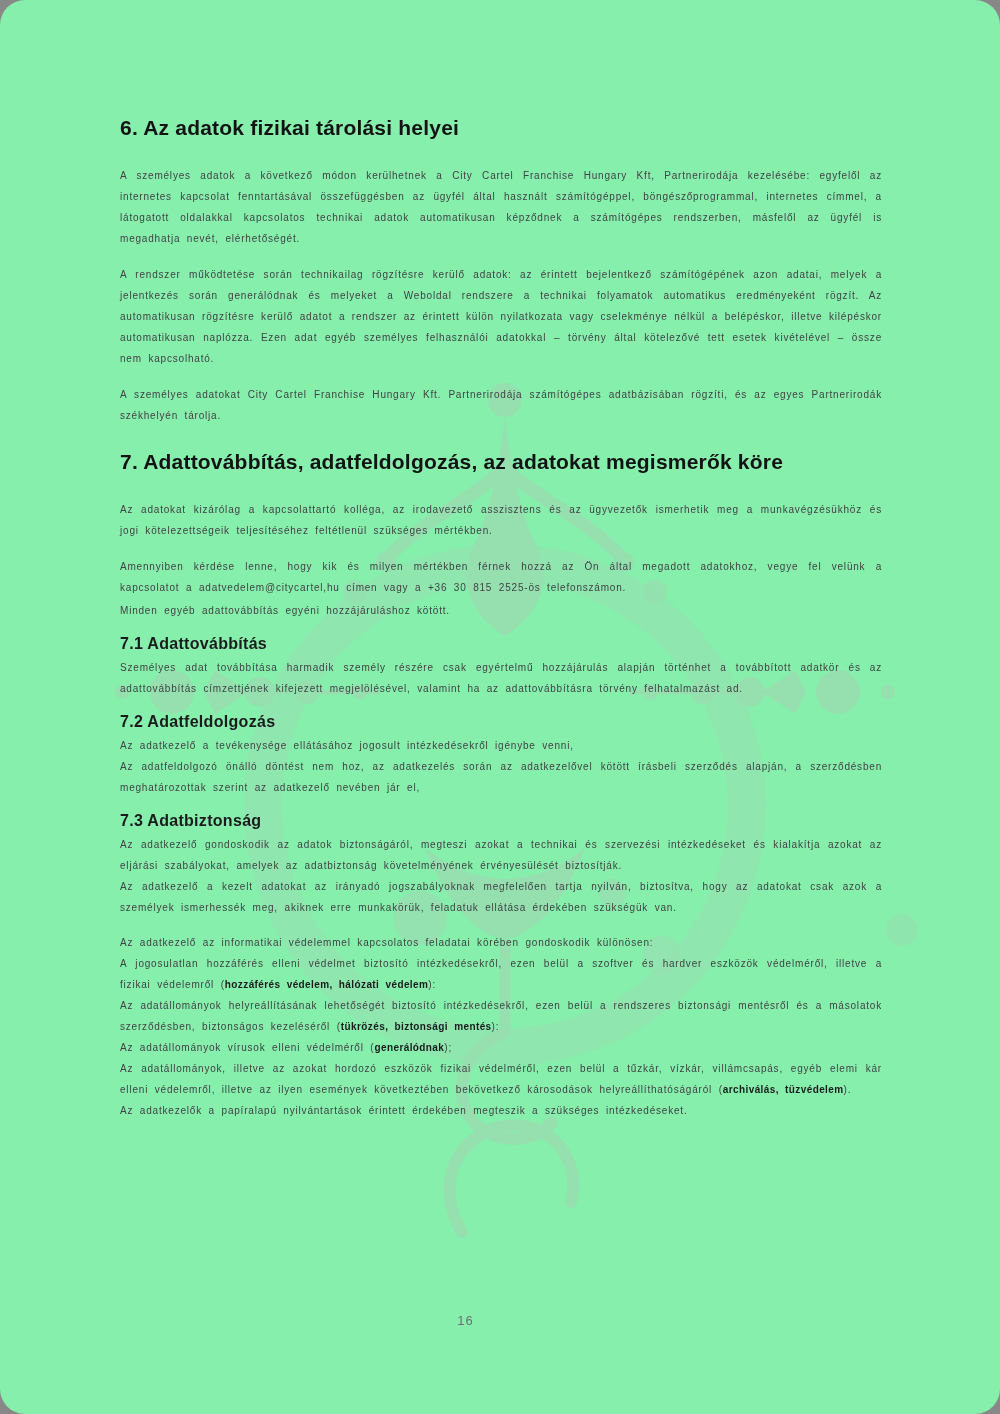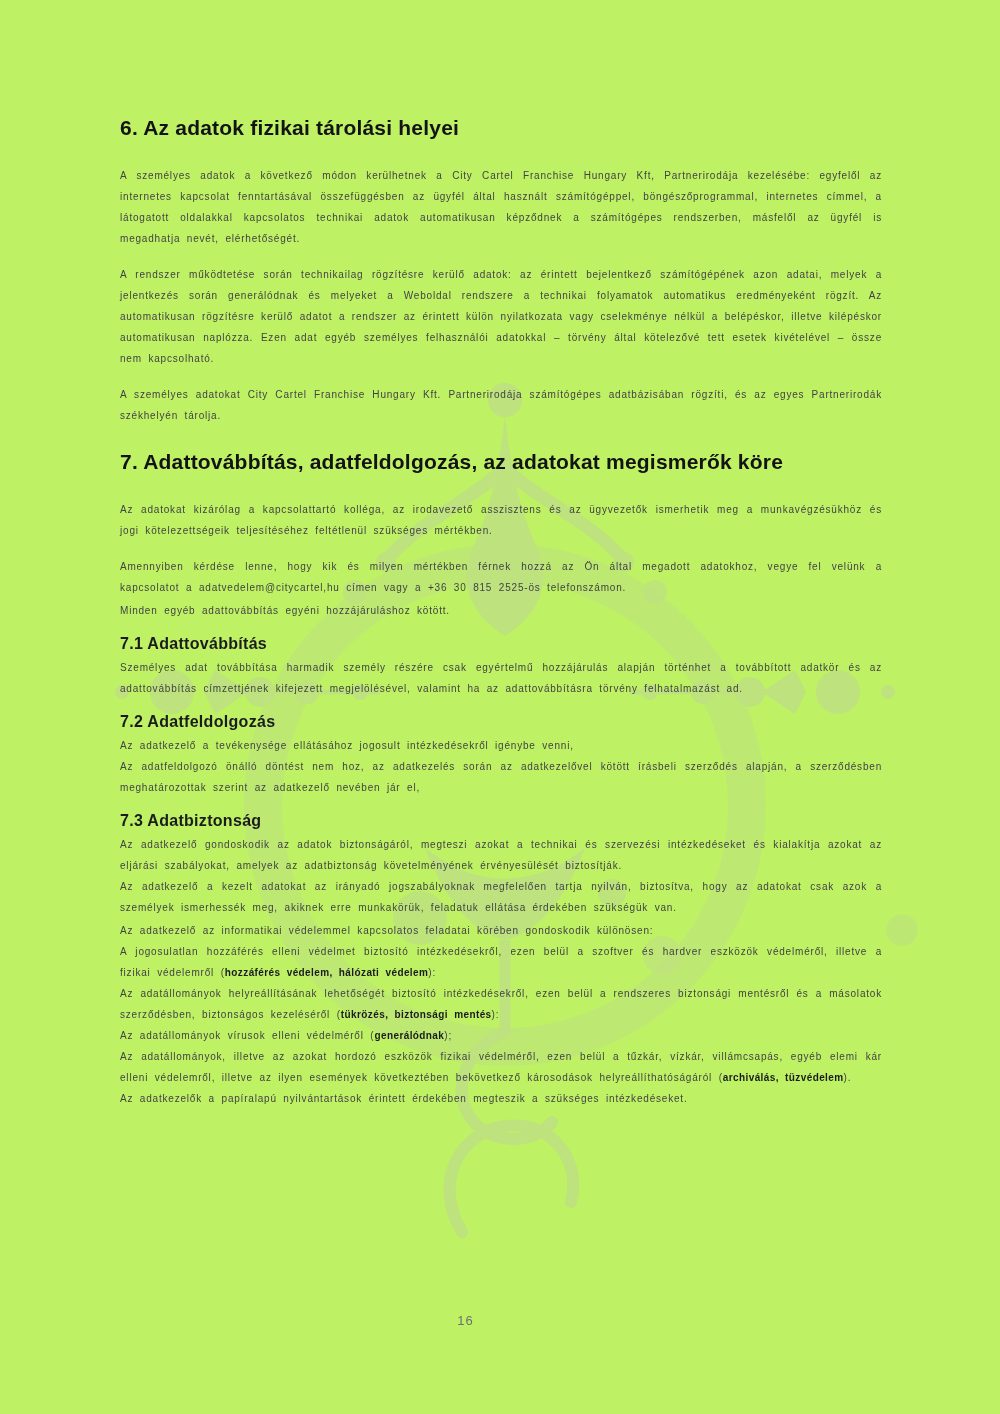--- a/index.html
+++ b/index.html
@@ -1,22 +1,23 @@
 <!DOCTYPE html>
 <html lang="hu"><head>
 <meta charset="utf-8">
 <style>
   html,body{margin:0;padding:0;background:#888;}
   .page{
     position:relative;
     width:1000px;height:1414px;
     margin:0 auto;
-    background:#bef264;
+    background:#86efac;
     overflow:hidden;
     font-family:"Liberation Sans","DejaVu Sans",sans-serif;
+    border-radius:25px;
   }
   .watermark{
     position:absolute;left:0;top:0;width:1000px;height:1414px;
     pointer-events:none;
   }
   .content{
     position:absolute;
     left:120px;top:0;width:762px;
     color:#424246;
   }
@@ -35,21 +36,21 @@
   }
   p.para{
     font-size:10px;line-height:21px;
     font-weight:400;
     text-align:justify;
     letter-spacing:.8px;word-spacing:3px;
     margin:0 0 15px 0;
   }
   p.mb0{margin-bottom:0;}
   p.mb2{margin-bottom:2px;}
-  p.mb14{margin-bottom:2px;}
+  p.mb14{margin-bottom:14px;}
   p.para .b{font-weight:700;color:#1b1b1e;letter-spacing:.4px;}
   .page-number{
     position:absolute;left:0;top:1313px;width:931px;
     text-align:center;
     font-size:13px;color:#6f6f73;letter-spacing:1px;
   }
 </style>
 </head>
 <body>
 

